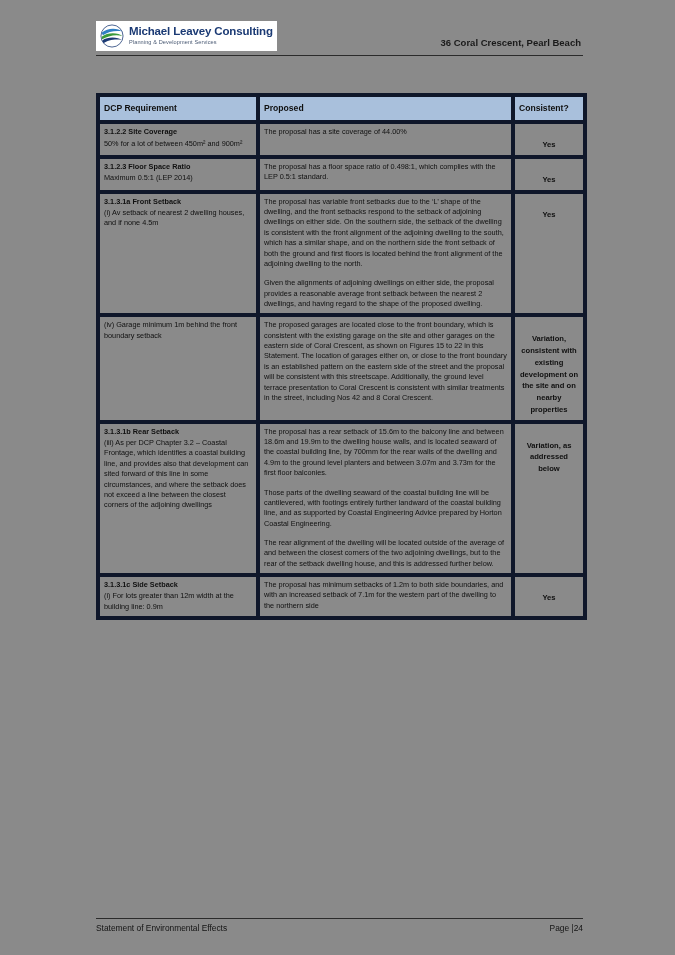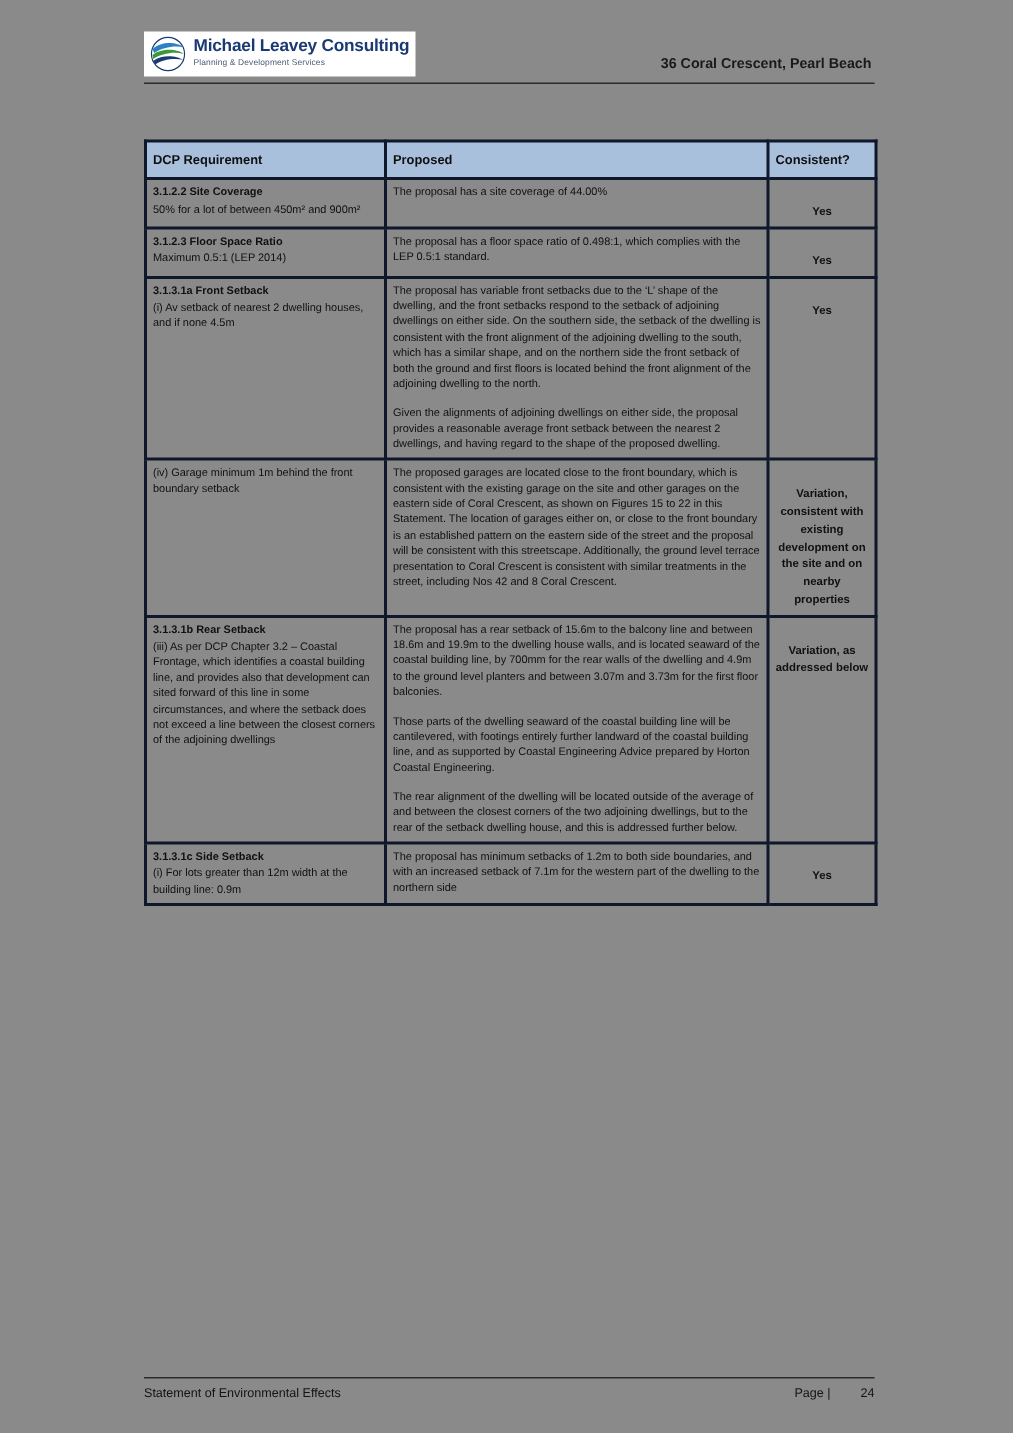--- a/index.html
+++ b/index.html
@@ -85,21 +85,21 @@
   
   .req-table {
     position: absolute;
     left: 96px;
     top: 93px;
     width: 487px;
     border-collapse: collapse;
     table-layout: fixed;
   }
   .req-table td, .req-table th {
-    border: 2px solid #0f172a;
+    border: 4px solid #0f172a;
     vertical-align: top;
     padding: 3px 4px 4px 4px;
     font-size: 7.3px;
     line-height: 1.42;
     color: #101010;
     text-align: left;
   }
   .req-table thead th {
     background: #a9c0dc;
     font-size: 8.6px;
@@ -163,21 +163,20 @@
     color: #141414;
   }
   .footer-left {
     font-weight: normal;
   }
   .footer-right {
     font-weight: normal;
   }
   .footer-right .pagenum {
     font-weight: normal;
-    margin-left: 20px;
   }
 </style>
 </head>
 <body>
 
 <div class="page">
 
   <div class="page-header">
     <div class="logo-block">
       <svg class="logo-mark" viewBox="0 0 40 40">

